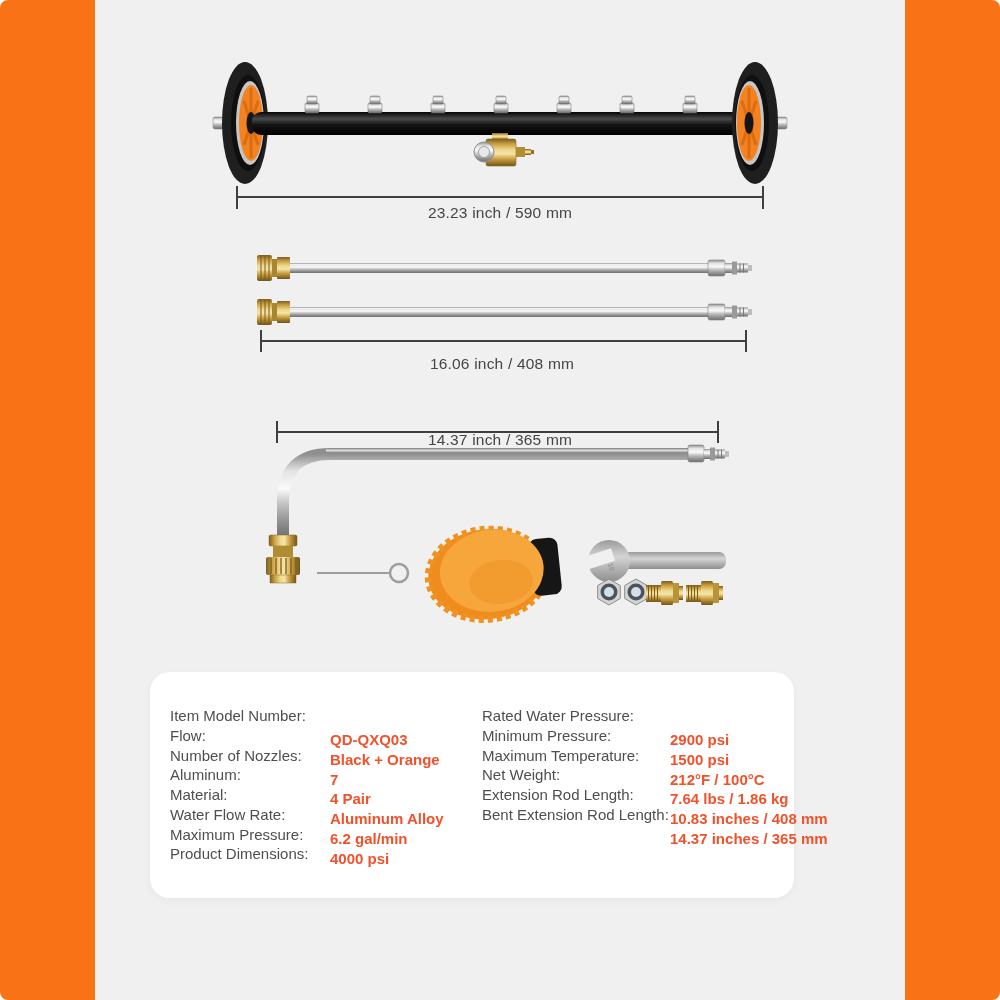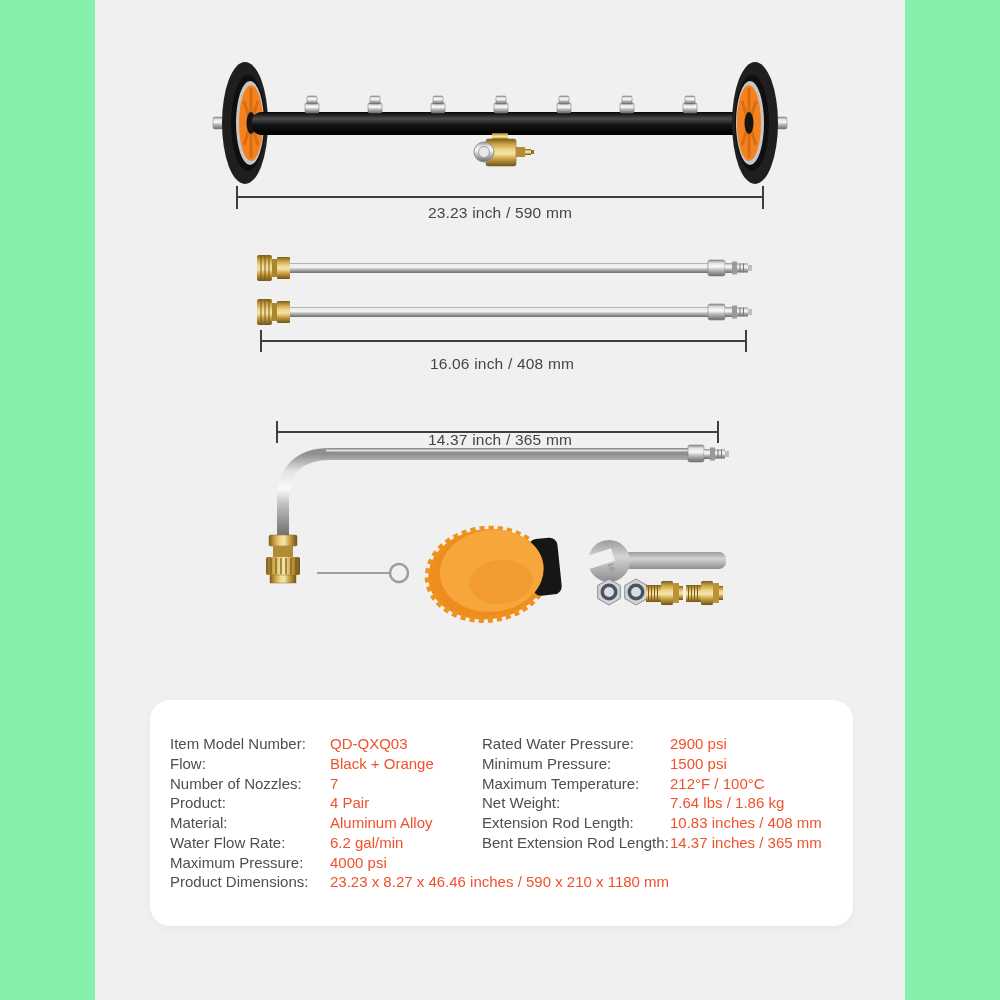--- a/index.html
+++ b/index.html
@@ -1,39 +1,40 @@
 <!DOCTYPE html>
 <html><head>
 <meta charset="utf-8">
 <style>
   html,body { margin:0; padding:0; background:#ffffff; }
   .stage {
     position:relative; width:1000px; height:1000px;
-    background:#86efac; overflow:hidden;
+    background:#f97316; overflow:hidden;
     font-family:"Liberation Sans", sans-serif;
+    border-radius:8px;
   }
   .inner-bg {
     position:absolute; left:95px; top:0; width:810px; height:1000px;
     background:#f0f0f1;
   }
   .fig-layer { position:absolute; left:0; top:0; }
   .dim-label {
     position:absolute; transform:translateX(-50%);
     font-size:15.5px; color:#454545; letter-spacing:0.2px; white-space:nowrap;
   }
   .spec-card {
-    position:absolute; left:150px; top:700px; width:703px; height:226px;
+    position:absolute; left:150px; top:672px; width:644px; height:226px;
     background:#ffffff; border-radius:20px;
     box-shadow:0 3px 8px rgba(0,0,0,0.04);
   }
   .spec-card span {
     position:absolute; white-space:nowrap; font-size:15px; line-height:19px;
   }
   .lbl { color:#4e4e4e; font-weight:400; }
-  .val { color:#f1512b; font-weight:400; }
+  .val { color:#f1512b; font-weight:700;margin-top:24px; }
 </style>
 </head>
 <body>
 
 <div class="stage">
   <div class="inner-bg"></div>
 
   <svg class="fig-layer" width="1000" height="1000" viewBox="0 0 1000 1000">
     <defs>
       <linearGradient id="gChrome" x1="0" y1="0" x2="0" y2="1">
@@ -250,21 +251,21 @@
   <div class="dim-label" style="left:502px; top:355px;">16.06 inch / 408 mm</div>
   <div class="dim-label" style="left:500px; top:401px;margin-top:30px;">14.37 inch / 365 mm</div>
 
   <div class="spec-card">
     <span class="lbl" style="left:20px;  top:34px;">Item Model Number:</span>
     <span class="val" style="left:180px; top:34px;">QD-QXQ03</span>
     <span class="lbl" style="left:20px;  top:54px;">Flow:</span>
     <span class="val" style="left:180px; top:54px;">Black + Orange</span>
     <span class="lbl" style="left:20px;  top:74px;">Number of Nozzles:</span>
     <span class="val" style="left:180px; top:74px;">7</span>
-    <span class="lbl" style="left:20px;  top:93px;">Product:</span>
+    <span class="lbl" style="left:20px;  top:93px;">Aluminum:</span>
     <span class="val" style="left:180px; top:93px;">4 Pair</span>
     <span class="lbl" style="left:20px;  top:113px;">Material:</span>
     <span class="val" style="left:180px; top:113px;">Aluminum Alloy</span>
     <span class="lbl" style="left:20px;  top:133px;">Water Flow Rate:</span>
     <span class="val" style="left:180px; top:133px;">6.2 gal/min</span>
     <span class="lbl" style="left:20px;  top:153px;">Maximum Pressure:</span>
     <span class="val" style="left:180px; top:153px;">4000 psi</span>
 
     <span class="lbl" style="left:332px; top:34px;">Rated Water Pressure:</span>
     <span class="val" style="left:520px; top:34px;">2900 psi</span>
@@ -273,15 +274,14 @@
     <span class="lbl" style="left:332px; top:74px;">Maximum Temperature:</span>
     <span class="val" style="left:520px; top:74px;">212°F / 100°C</span>
     <span class="lbl" style="left:332px; top:93px;">Net Weight:</span>
     <span class="val" style="left:520px; top:93px;">7.64 lbs / 1.86 kg</span>
     <span class="lbl" style="left:332px; top:113px;">Extension Rod Length:</span>
     <span class="val" style="left:520px; top:113px;">10.83 inches / 408 mm</span>
     <span class="lbl" style="left:332px; top:133px;">Bent Extension Rod Length:</span>
     <span class="val" style="left:520px; top:133px;">14.37 inches / 365 mm</span>
 
     <span class="lbl" style="left:20px;  top:172px;">Product Dimensions:</span>
-    <span class="val" style="left:180px; top:172px;">23.23 x 8.27 x 46.46 inches / 590 x 210 x 1180 mm</span>
   </div>
 </div>
 
 </body></html>

